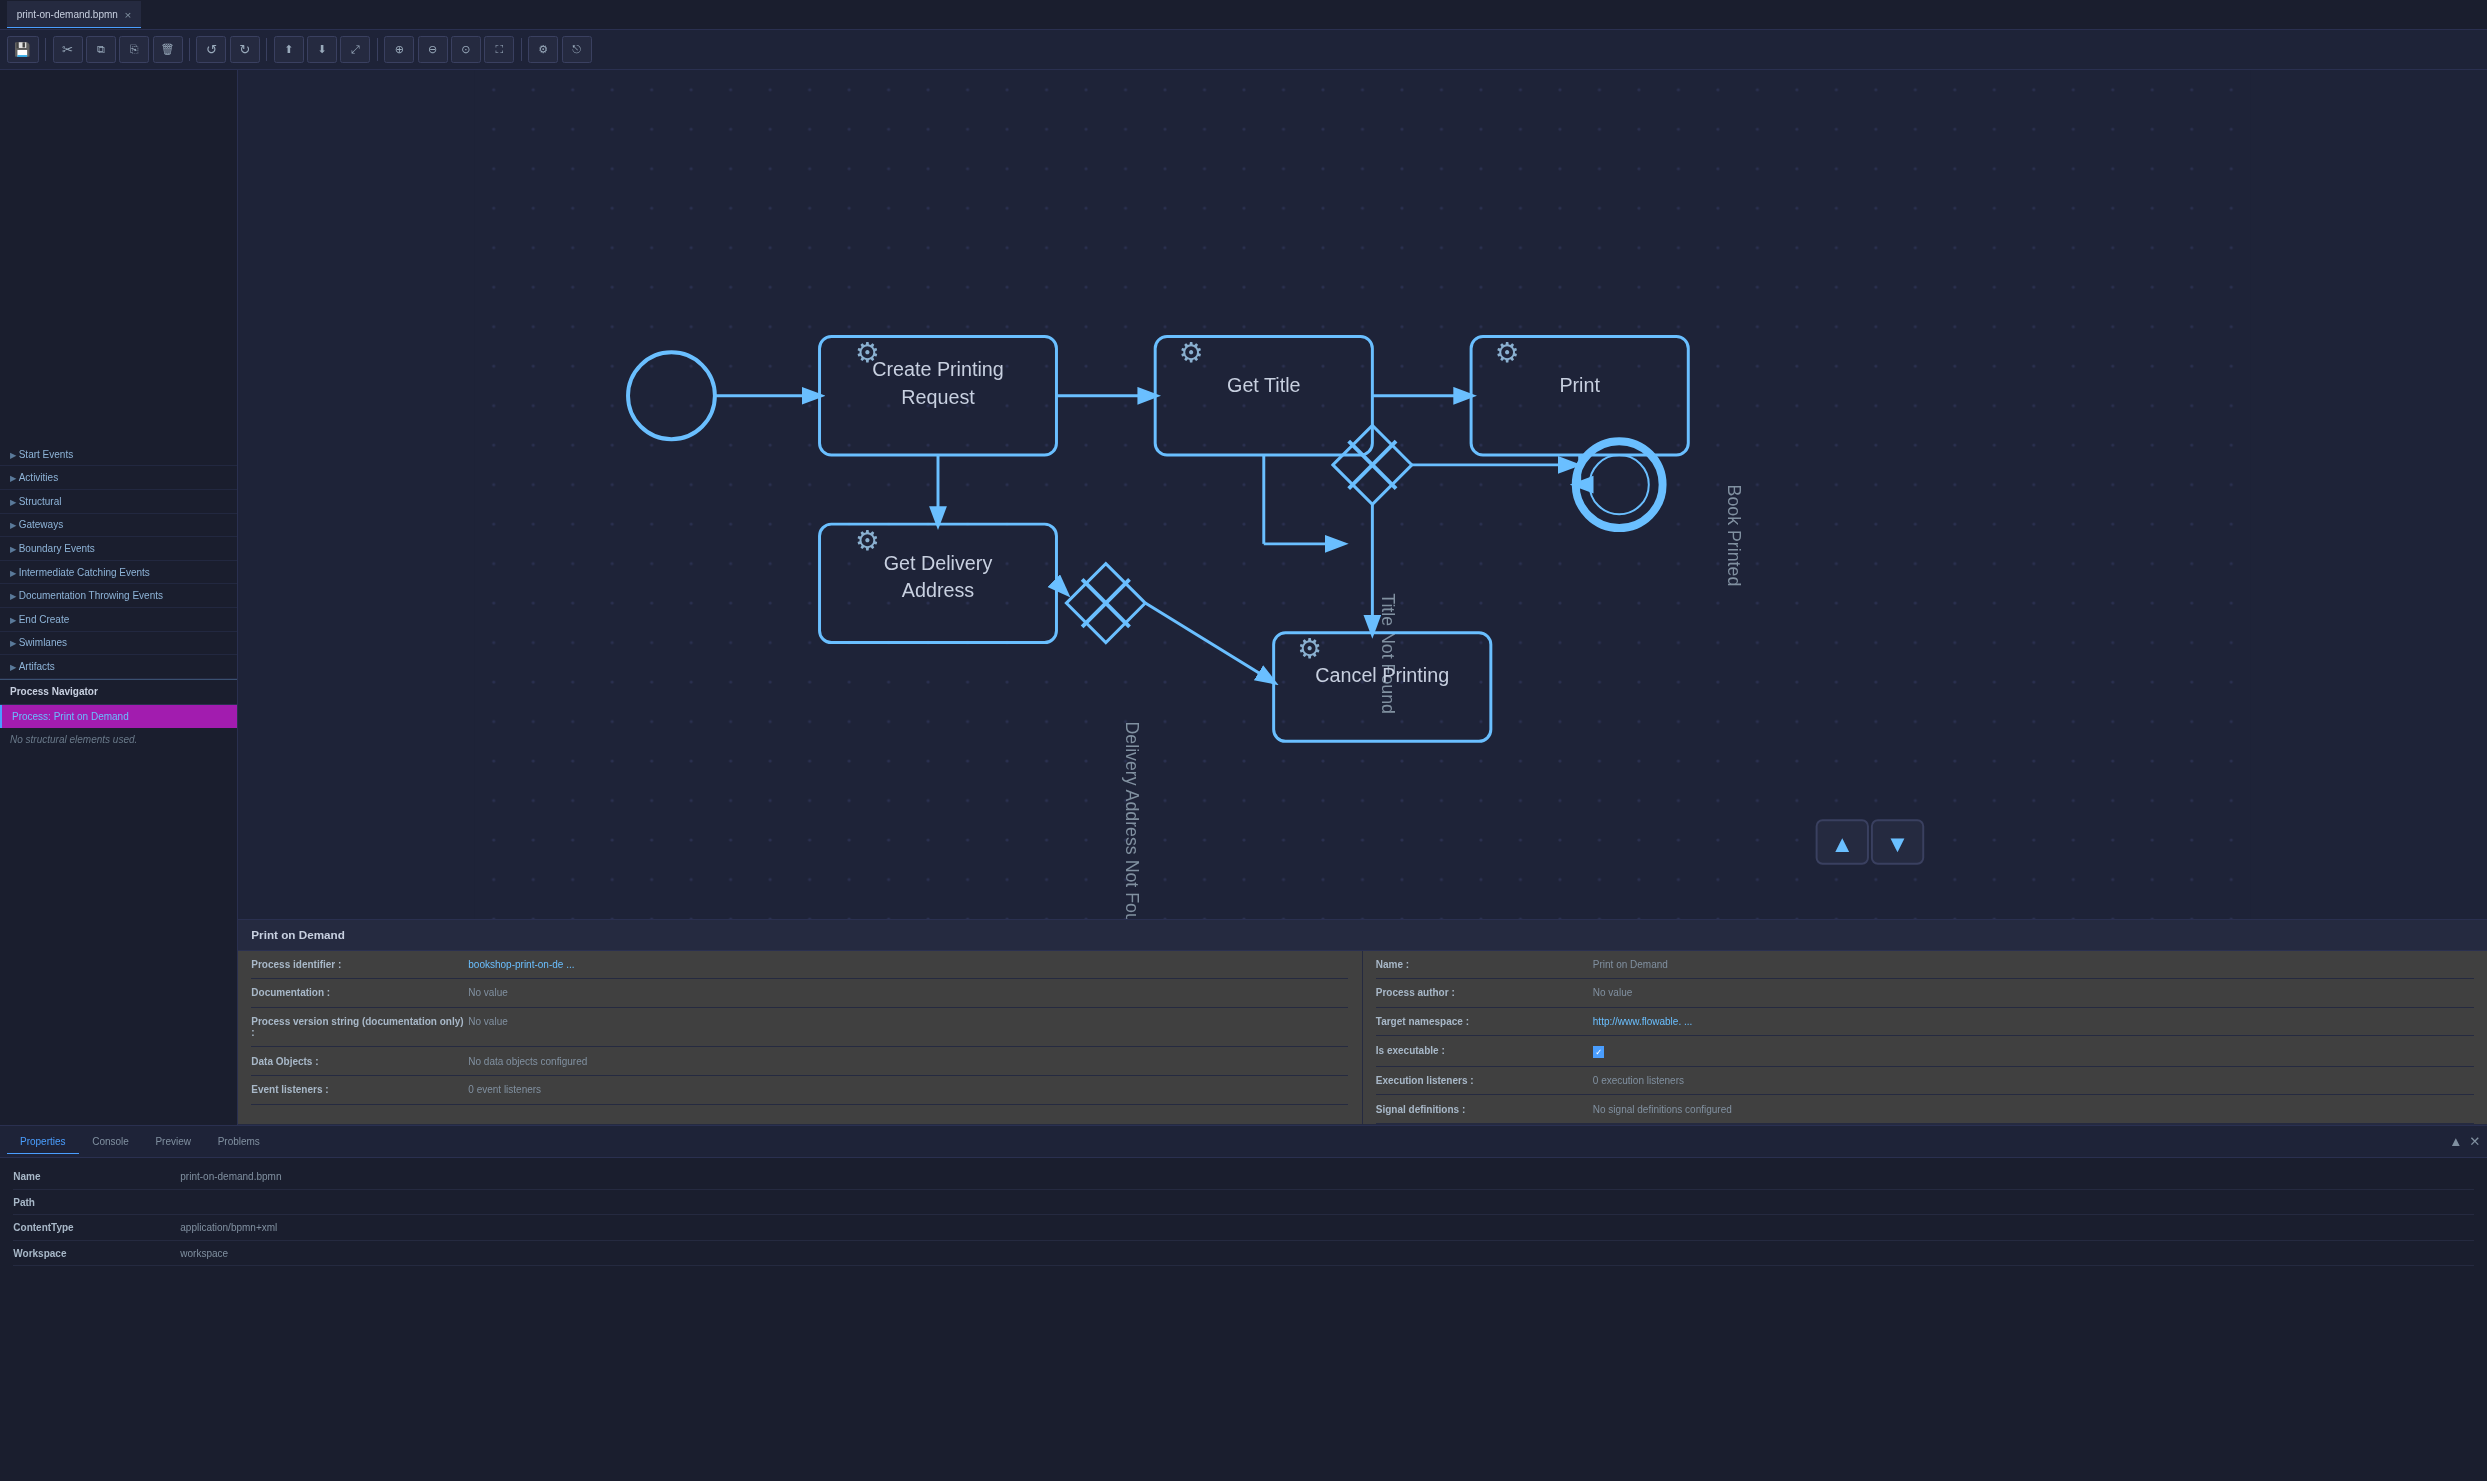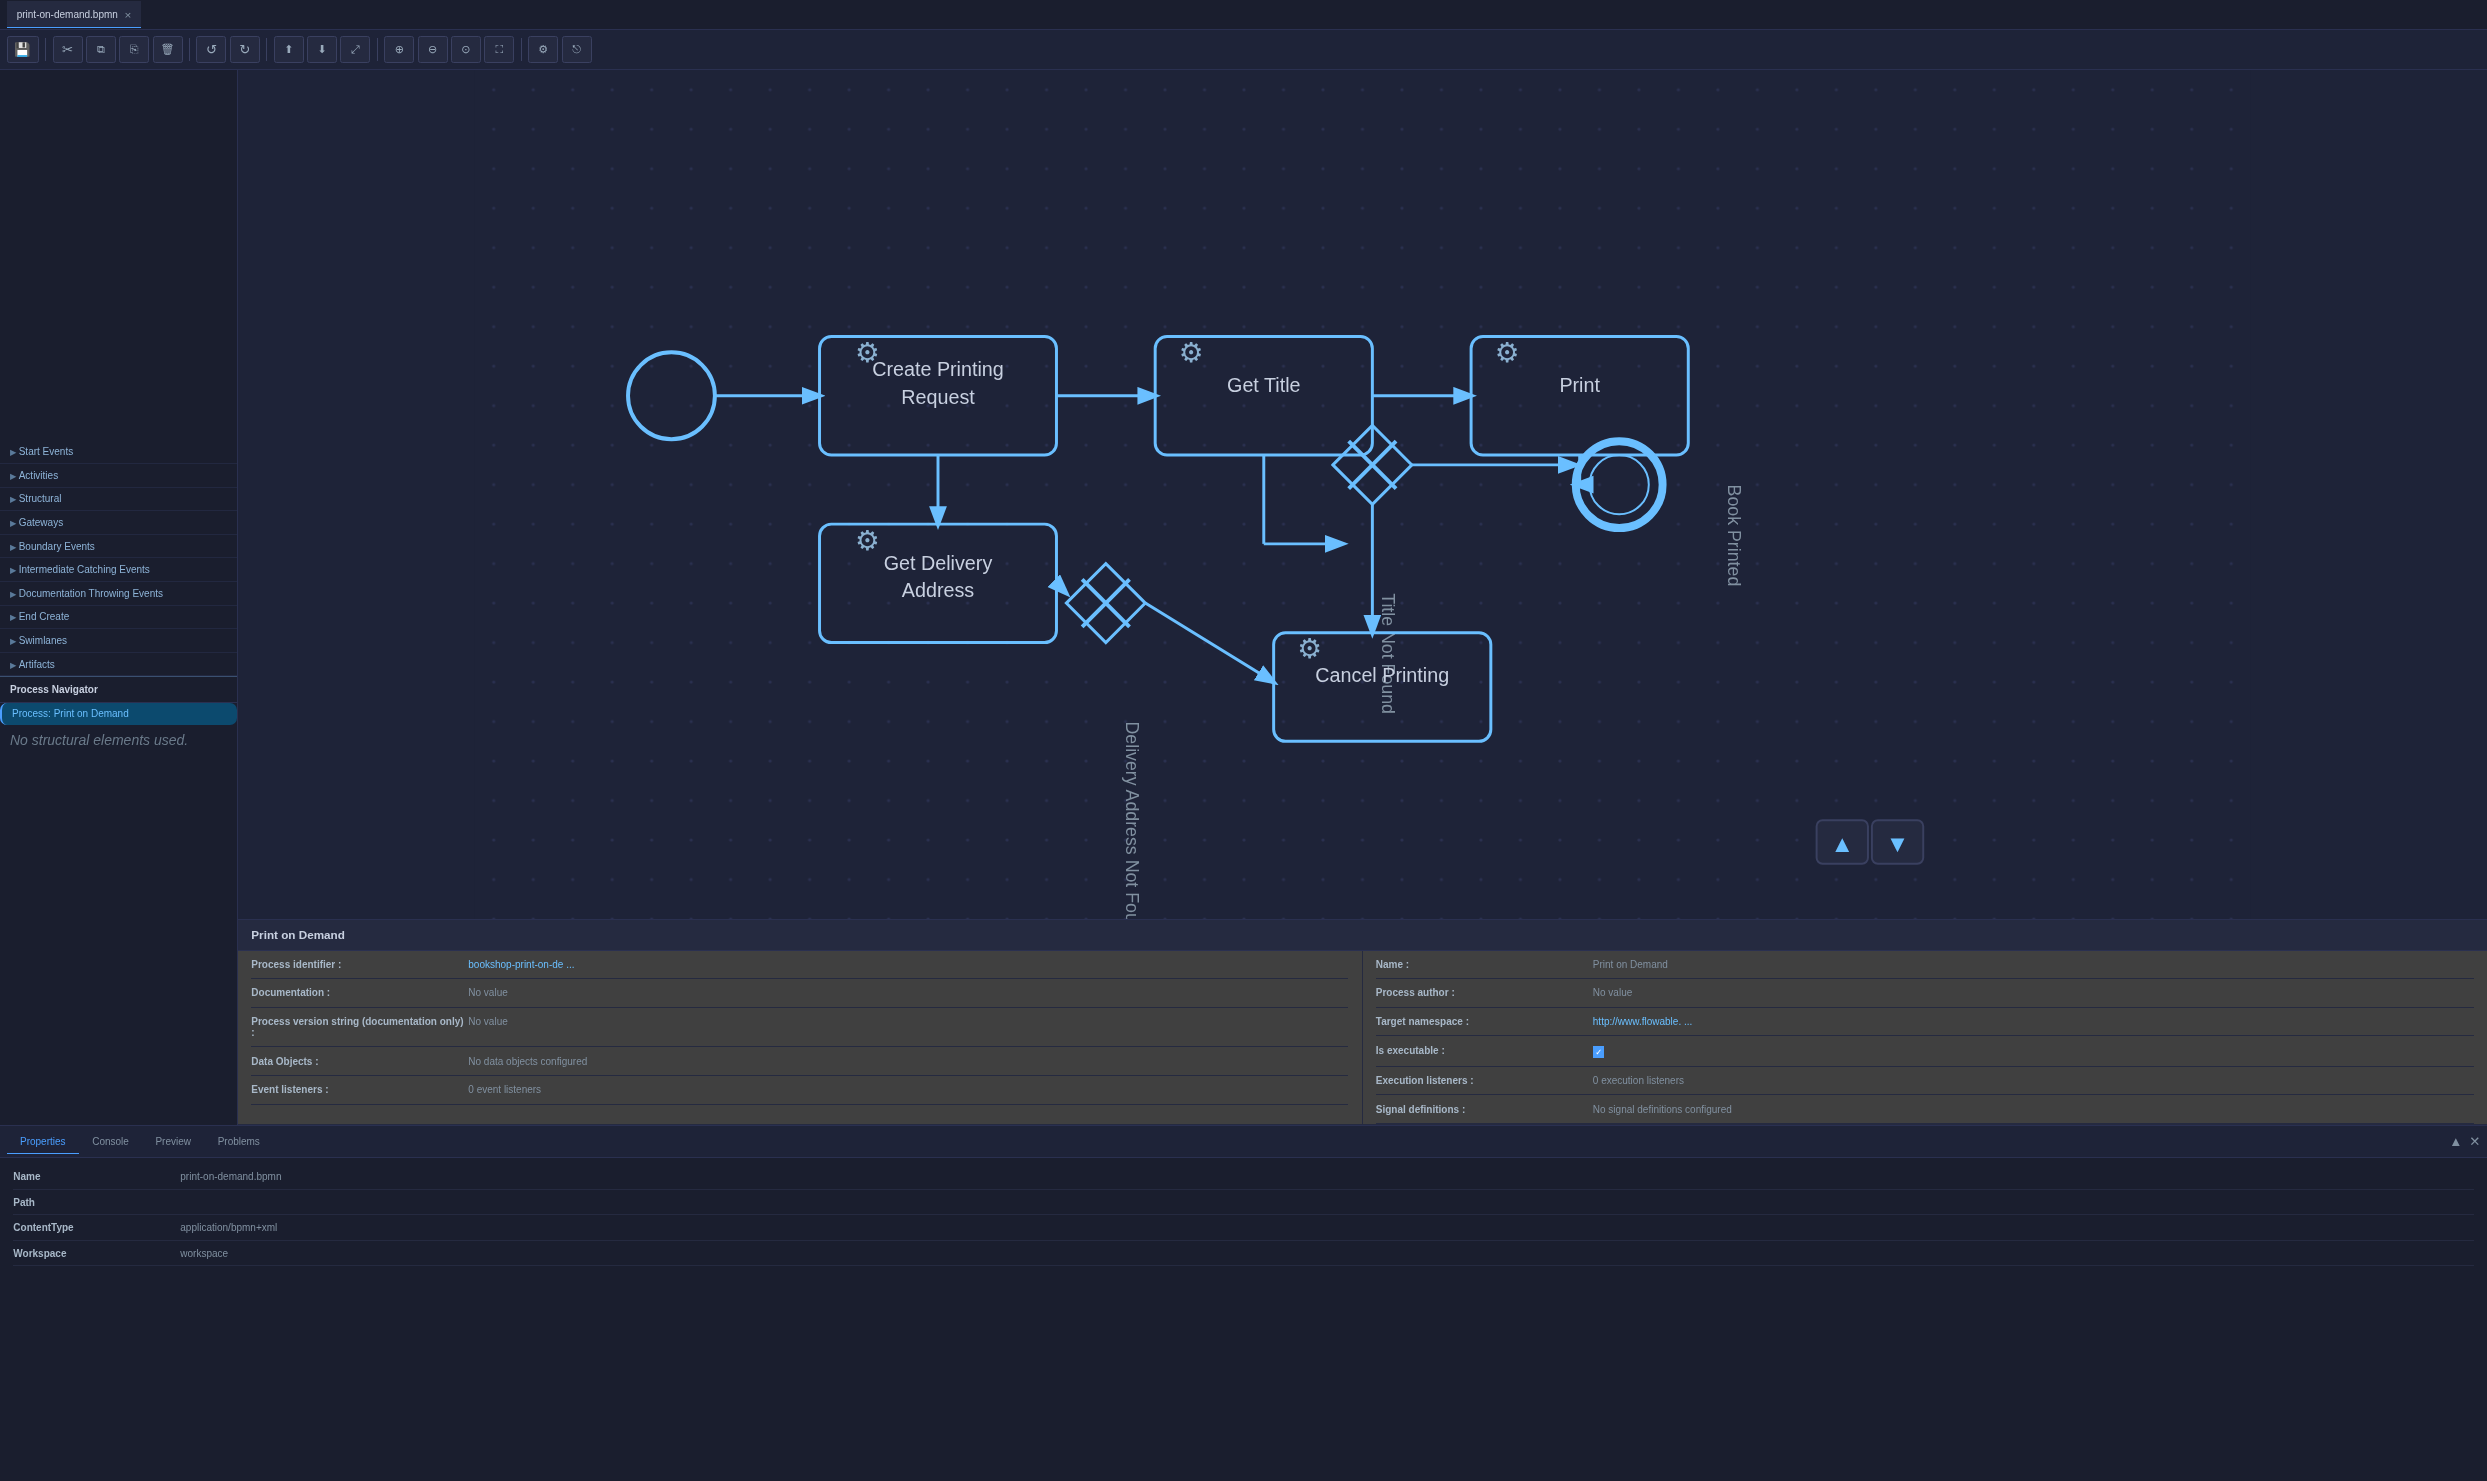--- a/index.html
+++ b/index.html
@@ -18,22 +18,22 @@
     
     .main-area { display: flex; flex: 1; overflow: hidden; }
 
     
     .left-panel { width: 238px; background: #1a1e2e; border-right: 0.8px solid #2a3050; display: flex; flex-direction: column; overflow-y: auto; flex-shrink: 0; justify-content: center; }
     .panel-item { padding: 5.8px 10px; cursor: pointer; color: #8eb4d8; font-size: 10px; border-bottom: 0.8px solid #222840; }
     .panel-item::before { content: '▶ '; font-size: 8.3px; color: #5a7a9a; }
 
     .process-navigator { background: #1a1e2e; border-top: 1.7px solid #3a5070; }
     .process-navigator-title { padding: 6.7px 10px; font-weight: bold; color: #c8d0e0; font-size: 10px; border-bottom: 0.8px solid #2a3050; }
-    .process-item { padding: 5.8px 10px; background: #0c4a6e; color: #6abfff; font-size: 10px; border-left: 2.5px solid #4a9eff; border-radius: 7px; }
-    .no-structural { padding: 6.7px 10px; color: #6a7a8a; font-size: 14px; font-style: italic; }
+    .process-item { padding: 5.8px 10px; background: #a21caf; color: #6abfff; font-size: 10px; border-left: 2.5px solid #4a9eff; }
+    .no-structural { padding: 6.7px 10px; color: #6a7a8a; font-size: 10px; font-style: italic; }
 
     
     .canvas-area { flex: 1; display: flex; flex-direction: column; overflow: hidden; }
     .canvas { flex: 1; background: #1e2338; position: relative; overflow: hidden; }
 
     
     .bpmn-svg { width: 100%; height: 100%; }
 
     
     .properties-bottom { height: 356px; background: #1a1e2e; border-top: 0.8px solid #2a3050; display: flex; flex-direction: column; }

